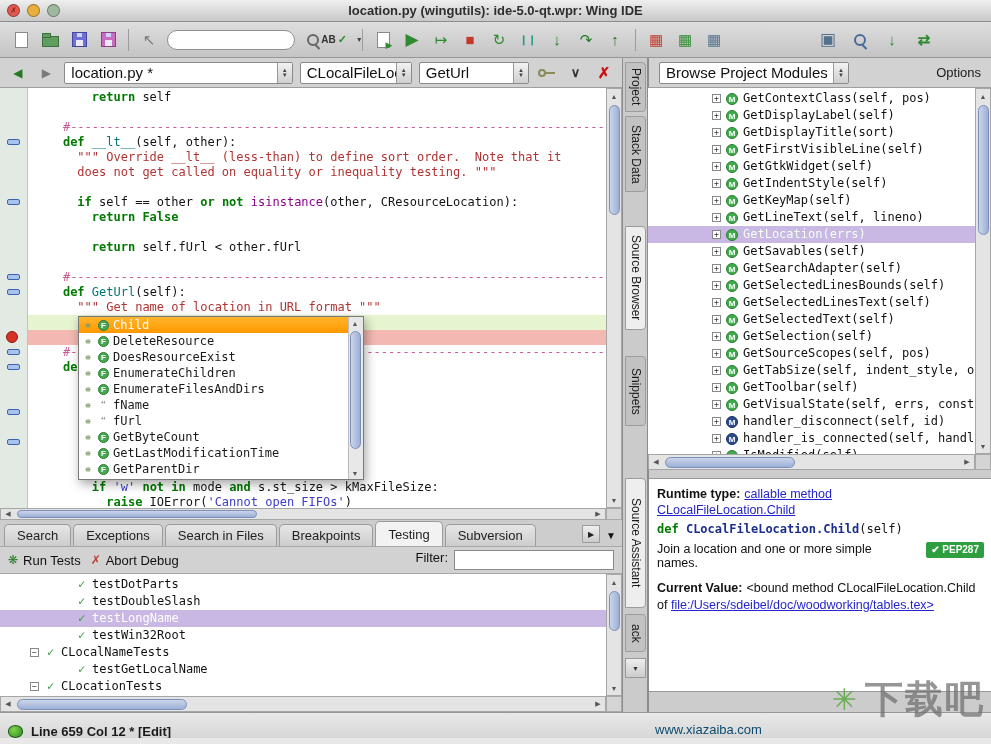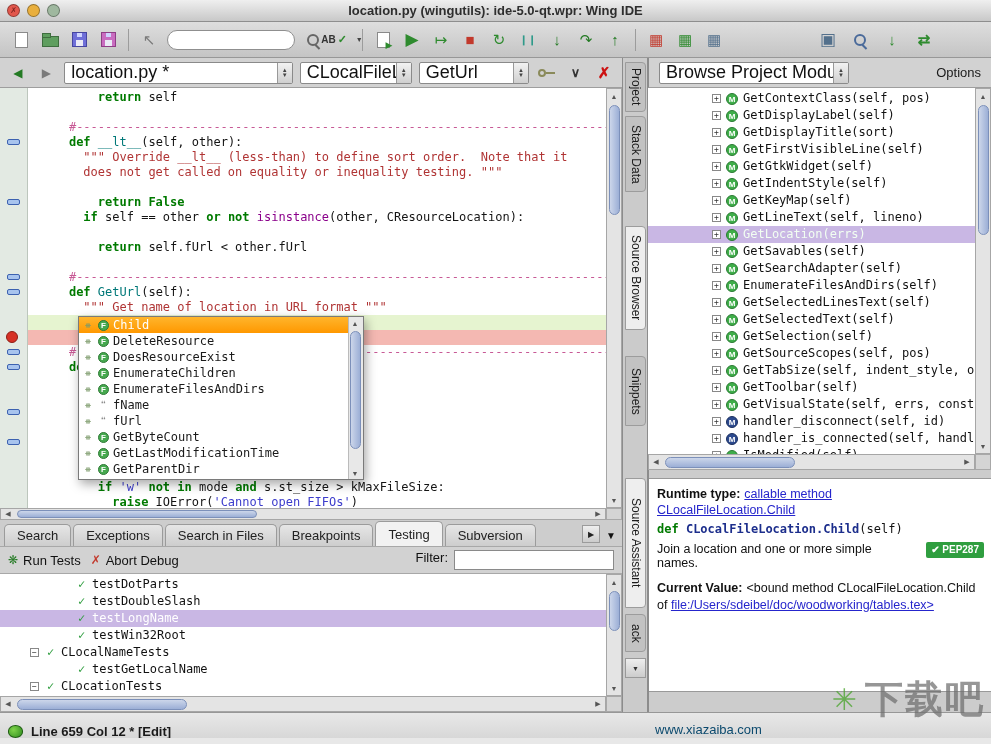--- a/index.html
+++ b/index.html
@@ -42,21 +42,21 @@
   .spell .dd{font-size:7px;color:#444;margin-left:3px;}
   .icon-key{width:18px;height:10px;position:relative;}
   .icon-key::before{content:"";position:absolute;left:0;top:1px;width:8px;height:8px;border:2px solid #8a8a5a;border-radius:50%;box-sizing:border-box;}
   .icon-key::after{content:"";position:absolute;left:8px;top:4px;width:9px;height:2px;background:#8a8a5a;}
   .right-group{margin-left:auto;display:flex;gap:10px;margin-right:46px;align-items:center;}
   
   .navrow{position:absolute;left:0;top:58px;width:622px;height:30px;background:#d2d2d2;
           border-bottom:1px solid #9e9e9e;display:flex;align-items:center;gap:7px;padding:0 7px;box-sizing:border-box;}
   .nav-arrow{font-size:12px;}
   .combo{height:22px;display:flex;align-items:center;background:#fff;border:1px solid #8a8a8a;border-radius:2px;box-sizing:border-box;}
-  .combo .val{flex:1;padding:0 6px;font-size:18px;white-space:nowrap;overflow:hidden;color:#111;}
+  .combo .val{flex:1;padding:0 6px;font-size:15px;white-space:nowrap;overflow:hidden;color:#111;}
   .combo .spin{width:14px;align-self:stretch;border-left:1px solid #999;background:linear-gradient(#f2f2f2,#cfcfcf);
                display:flex;flex-direction:column;align-items:center;justify-content:center;font-size:6px;color:#444;line-height:5px;}
   .w-file{width:232px}.w-cls{width:112px}.w-member{width:112px}.w-browse{width:190px}
   .nav-caret{font-size:13px;font-weight:700;color:#333;}
   .nav-close{font-size:15px;font-weight:700;color:#cc1111;}
   
   .right-header{position:absolute;left:648px;top:58px;width:343px;height:30px;background:#d2d2d2;
                 border-bottom:1px solid #9e9e9e;border-left:1px solid #8c8c8c;display:flex;align-items:center;
                 padding:0 10px;box-sizing:border-box;}
   .rh-options{margin-left:auto;font-size:13px;color:#1a1a1a;}
@@ -70,21 +70,21 @@
   .vt-project{top:4px;height:50px}.vt-stack{top:58px;height:76px}.vt-browser{top:168px;height:104px}
   .vt-snippets{top:298px;height:70px}.vt-assist{top:420px;height:130px}.vt-ack{top:556px;height:38px}
   .vmenu{position:absolute;left:2px;top:600px;width:21px;height:20px;border:1px solid #999;
          background:linear-gradient(#eee,#ccc);display:flex;align-items:center;justify-content:center;
          font-size:7px;color:#333;box-sizing:border-box;}
   
   .editor{position:absolute;left:0;top:88px;width:606px;height:420px;background:#fff;overflow:hidden;}
   .gutter{position:absolute;left:0;top:0;width:28px;height:100%;background:#e3eae3;border-right:1px solid #bcc6bc;box-sizing:border-box;}
   .code{position:absolute;left:28px;top:0;right:0;bottom:0;font:12px/15px "DejaVu Sans Mono",monospace;
         color:#141414;padding-top:2px;}
-  .code-line{height:15px;white-space:pre;padding-left:12px;}
+  .code-line{height:15px;white-space:pre;padding-left:6px;}
   .hl-current{background:#e6f4d0;}
   .hl-error{background:#f4b8b2;}
   .tok-k{color:#007a00;font-weight:700}.tok-d{color:#b03434}.tok-c{color:#c85a96}
   .tok-s{color:#3c3ccc}.tok-f{color:#007878}.tok-b{color:#8a008a}.tok-n{color:#141414}
   .fold-marker{position:absolute;left:7px;width:13px;height:6px;background:#a8c4ee;border:1px solid #3d62b0;border-radius:2px;box-sizing:border-box;}
   .breakpoint{position:absolute;left:6px;width:12px;height:12px;background:#d63226;border:1px solid #8e1e16;border-radius:50%;box-sizing:border-box;}
   
   .scroll{position:absolute;background:#e4e4e4;border:1px solid #a6a6a6;box-sizing:border-box;}
   .sarrow{position:absolute;width:12px;height:12px;display:flex;align-items:center;justify-content:center;font-size:7px;color:#555;}
   .sthumb{position:absolute;background:linear-gradient(90deg,#ccd6ea,#9cafd6);border:1px solid #7c90ba;border-radius:6px;box-sizing:border-box;}
@@ -302,22 +302,22 @@
         <div class="breakpoint" style="top: 243px;"></div>
       </div>
     <div class="code" id="code-lines">
         <div class="code-line"><span class="tok-n">        </span><span class="tok-k">return</span><span class="tok-n"> self</span></div>
         <div class="code-line"></div>
         <div class="code-line"><span class="tok-n">    </span><span class="tok-c">#----------------------------------------------------------------------------</span></div>
         <div class="code-line"><span class="tok-n">    </span><span class="tok-k">def</span><span class="tok-n"> </span><span class="tok-f">__lt__</span><span class="tok-n">(self, other):</span></div>
         <div class="code-line"><span class="tok-n">      </span><span class="tok-d">""" Override __lt__ (less-than) to define sort order.  Note that it</span></div>
         <div class="code-line"><span class="tok-n">      </span><span class="tok-d">does not get called on equality or inequality testing. """</span></div>
         <div class="code-line"></div>
+        <div class="code-line"><span class="tok-n">      </span><span class="tok-k">if</span><span class="tok-n"> self == other </span><span class="tok-k">or</span><span class="tok-n"> </span><span class="tok-k">not</span><span class="tok-n"> </span><span class="tok-b">isinstance</span><span class="tok-n">(other, CResourceLocation):</span></div>
         <div class="code-line"><span class="tok-n">        </span><span class="tok-k">return</span><span class="tok-n"> </span><span class="tok-k">False</span></div>
-        <div class="code-line"><span class="tok-n">      </span><span class="tok-k">if</span><span class="tok-n"> self == other </span><span class="tok-k">or</span><span class="tok-n"> </span><span class="tok-k">not</span><span class="tok-n"> </span><span class="tok-b">isinstance</span><span class="tok-n">(other, CResourceLocation):</span></div>
         <div class="code-line"></div>
         <div class="code-line"><span class="tok-n">        </span><span class="tok-k">return</span><span class="tok-n"> self.fUrl &lt; other.fUrl</span></div>
         <div class="code-line"></div>
         <div class="code-line"><span class="tok-n">    </span><span class="tok-c">#----------------------------------------------------------------------------</span></div>
         <div class="code-line"><span class="tok-n">    </span><span class="tok-k">def</span><span class="tok-n"> </span><span class="tok-f">GetUrl</span><span class="tok-n">(self):</span></div>
         <div class="code-line"><span class="tok-n">      </span><span class="tok-d">""" Get name of location in URL format """</span></div>
         <div class="code-line hl-current"><span class="tok-n">      </span><span class="tok-k">if</span><span class="tok-n"> self.</span></div>
         <div class="code-line hl-error"></div>
         <div class="code-line"><span class="tok-n">    </span><span class="tok-c">#----------------------------------------------------------------------------</span></div>
         <div class="code-line"><span class="tok-n">    </span><span class="tok-k">def</span><span class="tok-n"> </span></div>
@@ -411,21 +411,21 @@
       <div class="mrow"><span class="exp">+</span><span class="micon">M</span><span>GetDisplayLabel(self)</span></div>
       <div class="mrow"><span class="exp">+</span><span class="micon">M</span><span>GetDisplayTitle(sort)</span></div>
       <div class="mrow"><span class="exp">+</span><span class="micon">M</span><span>GetFirstVisibleLine(self)</span></div>
       <div class="mrow"><span class="exp">+</span><span class="micon">M</span><span>GetGtkWidget(self)</span></div>
       <div class="mrow"><span class="exp">+</span><span class="micon">M</span><span>GetIndentStyle(self)</span></div>
       <div class="mrow"><span class="exp">+</span><span class="micon">M</span><span>GetKeyMap(self)</span></div>
       <div class="mrow"><span class="exp">+</span><span class="micon">M</span><span>GetLineText(self, lineno)</span></div>
       <div class="mrow selected"><span class="exp">+</span><span class="micon">M</span><span>GetLocation(errs)</span></div>
       <div class="mrow"><span class="exp">+</span><span class="micon">M</span><span>GetSavables(self)</span></div>
       <div class="mrow"><span class="exp">+</span><span class="micon">M</span><span>GetSearchAdapter(self)</span></div>
-      <div class="mrow"><span class="exp">+</span><span class="micon">M</span><span>EnumerateFilesAndDirs(self)</span></div>
+      <div class="mrow"><span class="exp">+</span><span class="micon">M</span><span>GetSelectedLinesBounds(self)</span></div>
       <div class="mrow"><span class="exp">+</span><span class="micon">M</span><span>GetSelectedLinesText(self)</span></div>
       <div class="mrow"><span class="exp">+</span><span class="micon">M</span><span>GetSelectedText(self)</span></div>
       <div class="mrow"><span class="exp">+</span><span class="micon">M</span><span>GetSelection(self)</span></div>
       <div class="mrow"><span class="exp">+</span><span class="micon">M</span><span>GetSourceScopes(self, pos)</span></div>
       <div class="mrow"><span class="exp">+</span><span class="micon">M</span><span>GetTabSize(self, indent_style, ok</span></div>
       <div class="mrow"><span class="exp">+</span><span class="micon">M</span><span>GetToolbar(self)</span></div>
       <div class="mrow"><span class="exp">+</span><span class="micon">M</span><span>GetVisualState(self, errs, constra</span></div>
       <div class="mrow"><span class="exp">+</span><span class="micon h">M</span><span>handler_disconnect(self, id)</span></div>
       <div class="mrow"><span class="exp">+</span><span class="micon h">M</span><span>handler_is_connected(self, handl</span></div>
       <div class="mrow"><span class="exp">+</span><span class="micon">M</span><span>IsModified(self)</span></div>

